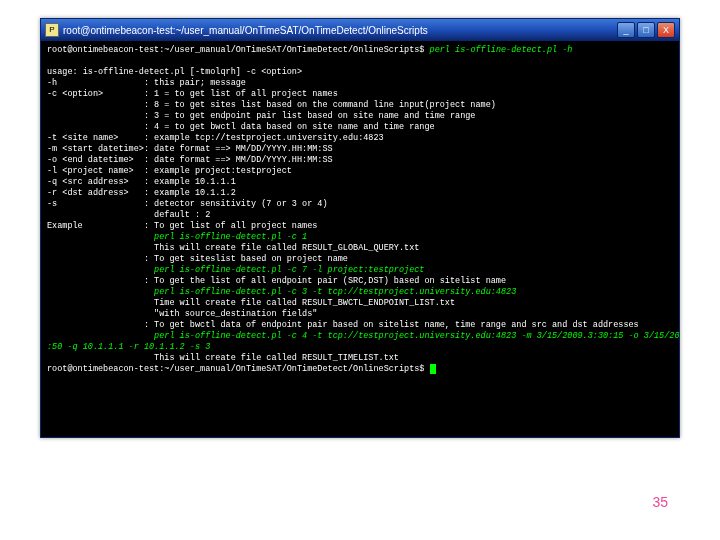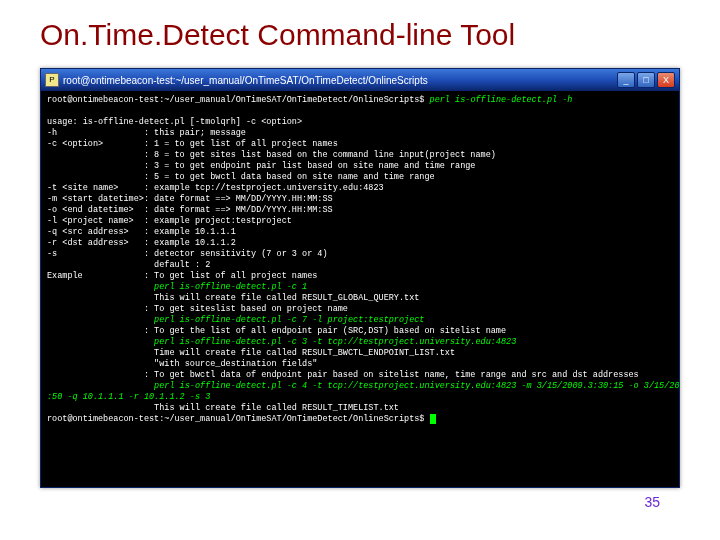--- a/index.html
+++ b/index.html
@@ -9,46 +9,45 @@
   .window { width: 640px; border: 1px solid #0a246a; box-shadow: 0 0 4px rgba(0,0,0,0.4); }
   .titlebar { height: 22px; background: linear-gradient(to bottom, #3b77d8, #1e4db7 50%, #0a246a); display: flex; align-items: center; padding: 0 4px; color: #fff; font-size: 10px; font-family: Tahoma, sans-serif; }
   .puttyicon { width: 14px; height: 14px; background: #f0e68c; border: 1px solid #666; margin-right: 4px; font-size: 8px; line-height: 12px; text-align: center; color: #000; }
   .titlebar-text { flex: 1; white-space: nowrap; overflow: hidden; }
   .winbtns { display: flex; gap: 2px; }
   .winbtn { width: 18px; height: 16px; background: linear-gradient(to bottom, #7aa5e8, #3066c0); border: 1px solid #0a246a; border-radius: 2px; color: #fff; font-size: 9px; display: flex; align-items: center; justify-content: center; font-family: Tahoma, sans-serif; cursor: pointer; }
   .winbtn.close { background: linear-gradient(to bottom, #e88b6f, #d83b1e); }
   .terminal { background: #000; color: #fff; font-family: Consolas, "Courier New", monospace; font-size: 8.5px; line-height: 11px; padding: 4px 6px; height: 396px; overflow: hidden; white-space: pre; }
   .green { color: #00ff00; font-style: italic; }
   .cursor { display: inline-block; width: 6px; height: 10px; background: #00ff00; vertical-align: text-bottom; }
-  .pagenum { position: absolute; bottom: 30px; right: 60px; font-size: 14px; color: #6d28d9; }
+  .pagenum { position: absolute; bottom: 30px; right: 52px; font-size: 14px; color: #ec4899; }
 </style>
 </head>
 <body>
 
 <div class="slide">
-  <div class="title">On.Time.Detect Command-line Tool</div>
 
   <div class="window">
     <div class="titlebar">
       <div class="puttyicon">P</div>
       <div class="titlebar-text">root@ontimebeacon-test:~/user_manual/OnTimeSAT/OnTimeDetect/OnlineScripts</div>
       <div class="winbtns">
         <div class="winbtn">_</div>
         <div class="winbtn">□</div>
         <div class="winbtn close">X</div>
       </div>
     </div>
     <div class="terminal"><span>root@ontimebeacon-test:~/user_manual/OnTimeSAT/OnTimeDetect/OnlineScripts$</span><span class="green"> perl is-offline-detect.pl -h</span>
 <span></span>
 <span>usage: is-offline-detect.pl [-tmolqrh] -c &lt;option&gt;</span>
 <span>-h                 : this pair; message</span>
 <span>-c &lt;option&gt;        : 1 = to get list of all project names</span>
 <span>                   : 8 = to get sites list based on the command line input(project name)</span>
 <span>                   : 3 = to get endpoint pair list based on site name and time range</span>
-<span>                   : 5 = to get bwctl data based on site name and time range</span>
+<span>                   : 4 = to get bwctl data based on site name and time range</span>
 <span>-t &lt;site name&gt;     : example tcp://testproject.university.edu:4823</span>
 <span>-m &lt;start datetime&gt;: date format ==&gt; MM/DD/YYYY.HH:MM:SS</span>
 <span>-o &lt;end datetime&gt;  : date format ==&gt; MM/DD/YYYY.HH:MM:SS</span>
 <span>-l &lt;project name&gt;  : example project:testproject</span>
 <span>-q &lt;src address&gt;   : example 10.1.1.1</span>
 <span>-r &lt;dst address&gt;   : example 10.1.1.2</span>
 <span>-s                 : detector sensitivity (7 or 3 or 4)</span>
 <span>                     default : 2</span>
 <span>Example            : To get list of all project names</span>
 <span class="green">                     perl is-offline-detect.pl -c 1</span>

